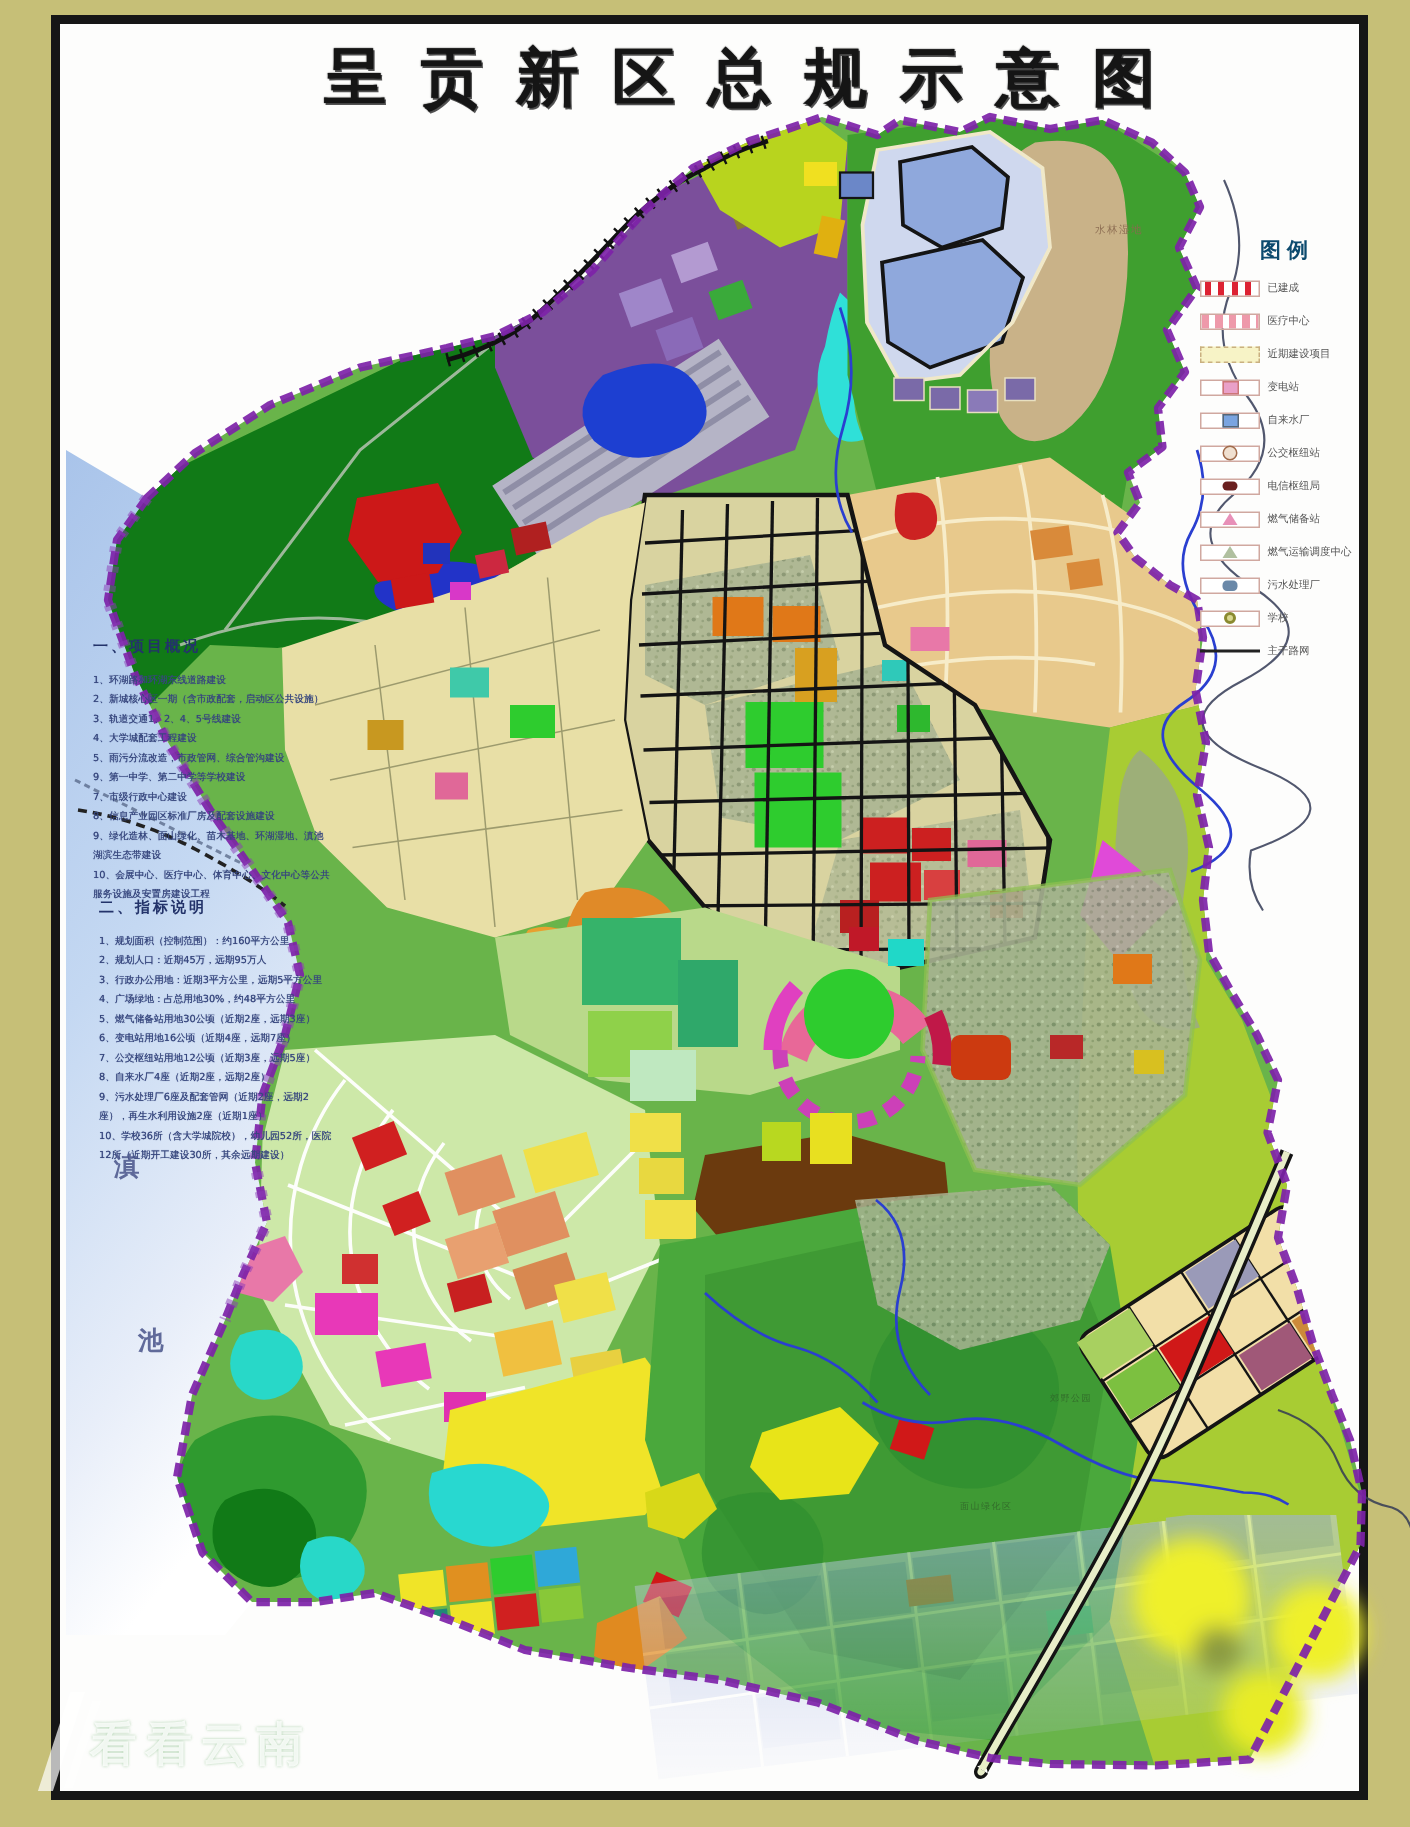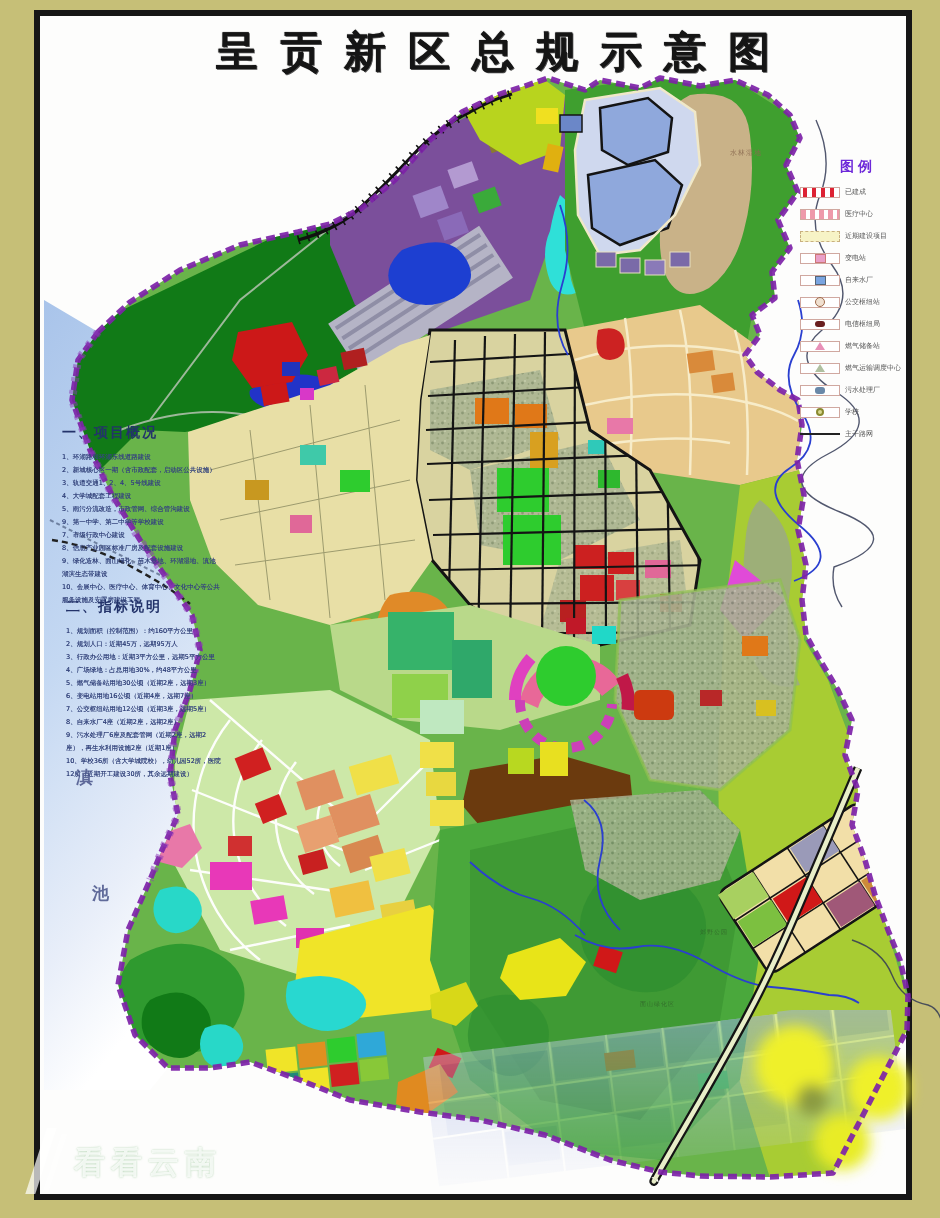--- a/index.html
+++ b/index.html
@@ -19,21 +19,21 @@
     white-space:nowrap;
     margin-left:34px;
   }
   svg.map{position:absolute;left:0;top:0;width:940px;height:1218px;}
   
   .legend{
     position:absolute;left:800px;top:158px;width:138px;
     font-size:7px;color:#555;
   }
   .legend .lg-title{
-    font-size:14px;font-weight:bold;color:#6d28d9;letter-spacing:4px;
+    font-size:14px;font-weight:bold;color:#0c4a6e;letter-spacing:4px;
     margin:0 0 10px 40px;
   }
   .lg-row{display:flex;align-items:center;margin-bottom:5.5px;height:12px;margin-top:10px;}
   .sw{width:40px;height:11px;border:1px solid #d0a8a0;background:#fff;
       margin-right:5px;flex:0 0 auto;position:relative;display:flex;
       align-items:center;justify-content:center;box-sizing:border-box;}
   .sw-redtext{background:repeating-linear-gradient(90deg,#fff 0 2px,#d23 2px 6px,#fff 6px 9px);}
   .sw-pinkdash{background:repeating-linear-gradient(90deg,#e9a 0 5px,#fff 5px 9px);}
   .sw-yellow{background:#f7f3c6;border:1px dashed #c9b080;}
   .m{display:block;}
@@ -41,31 +41,30 @@
   .m-sqblue{width:9px;height:7px;background:#7aa4e0;border:1px solid #567;}
   .m-circle{width:8px;height:8px;border:1px solid #a06a4a;border-radius:50%;background:#f0e0d0;}
   .m-blobdark{width:10px;height:6px;background:#6a2020;border-radius:3px;}
   .m-tripink{width:0;height:0;border-left:5px solid transparent;border-right:5px solid transparent;border-bottom:8px solid #e890b8;}
   .m-trioutline{width:0;height:0;border-left:5px solid transparent;border-right:5px solid transparent;border-bottom:8px solid #b0c0a0;}
   .m-blobblue{width:10px;height:7px;background:#6a88a8;border-radius:3px;}
   .m-ring{width:8px;height:8px;border:2px solid #8a8a30;border-radius:50%;background:#d8d890;box-sizing:border-box;}
   .sw-line{border:none;background:none;height:0;border-top:2px solid #222;align-self:center;}
   
   .tblock{position:absolute;color:#2c3f77;}
-  .tblock .th{font-size:14px;font-weight:bold;letter-spacing:2px;color:#23336a;margin-bottom:9px;}
+  .tblock .th{font-size:10px;font-weight:bold;letter-spacing:2px;color:#23336a;margin-bottom:9px;}
   .tblock .tl{font-size:6.5px;line-height:13px;color:#37477e;white-space:normal;width:158px;
               text-shadow:0 0 0.5px #37477e;}
   .lake-label span{position:absolute;font-size:17px;color:#49548a;font-weight:bold;opacity:.85;}
   .map-label{position:absolute;font-size:7px;color:#8a6a50;opacity:.9;letter-spacing:1px;margin-left:28px;}
   .map-label.green{color:#2f5f28;opacity:.75;font-size:6px;}
   .watermark{
     position:absolute;left:60px;top:1142px;font-size:31px;letter-spacing:6px;
     color:rgba(255,255,255,.82);font-weight:bold;
     text-shadow:0 0 2px rgba(120,180,120,.6);
-    margin-left:14px;
   }
   .wm-slash{position:absolute;background:rgba(255,255,255,.7);}
 </style>
 </head>
 <body>
 
 <div class="page"></div>
 
 <svg class="map" viewBox="0 0 940 1218">
   <defs>

